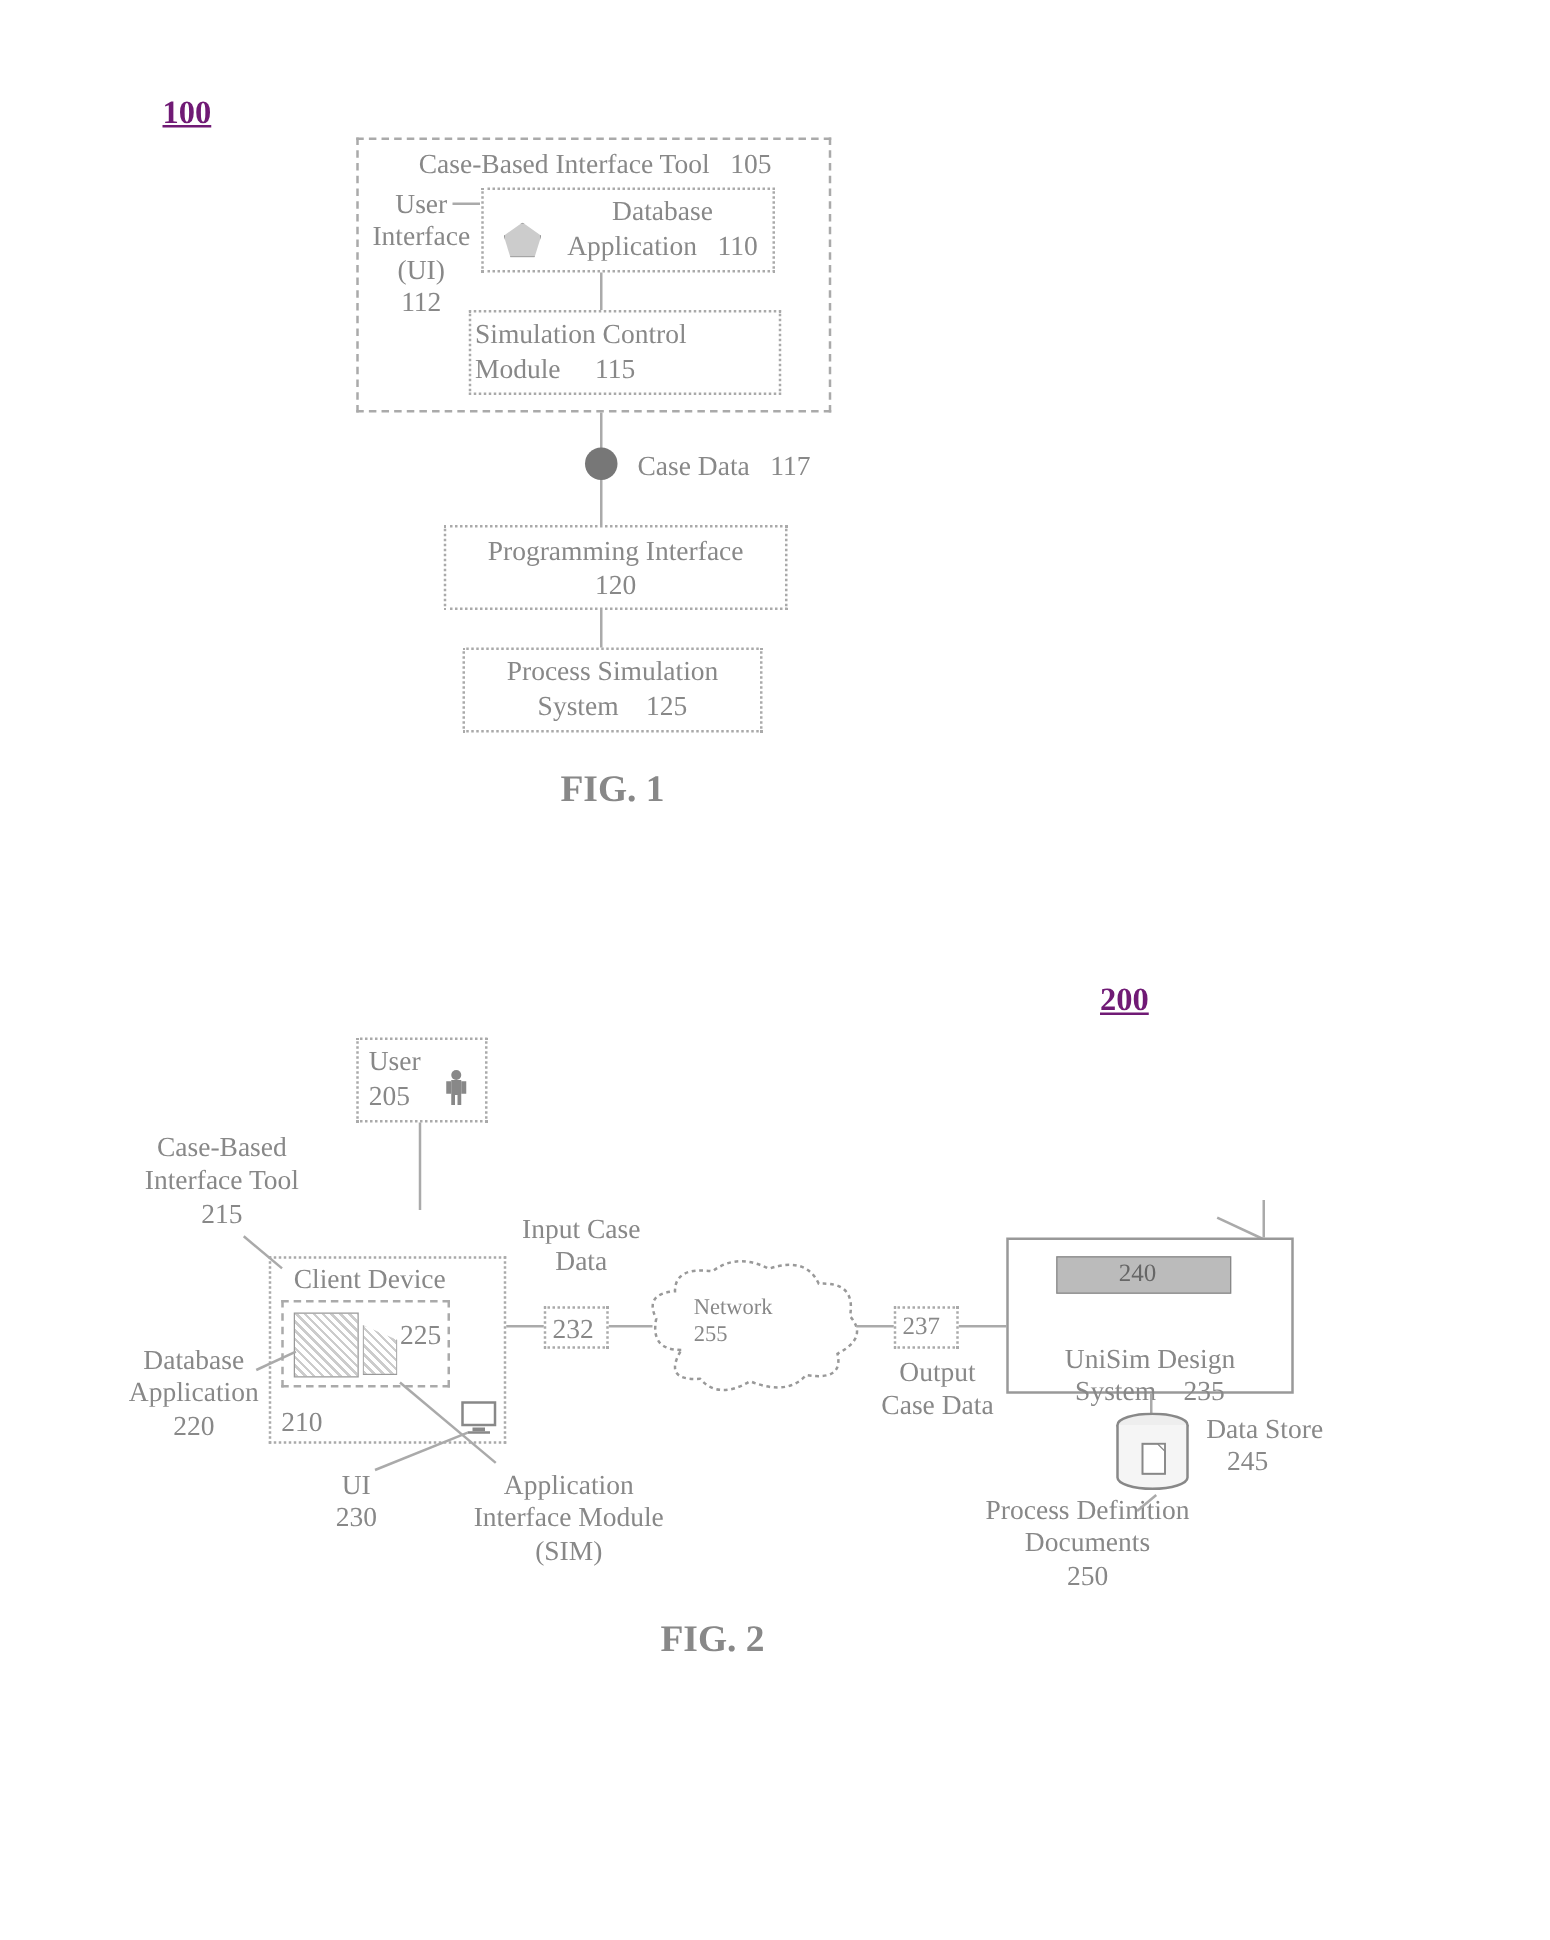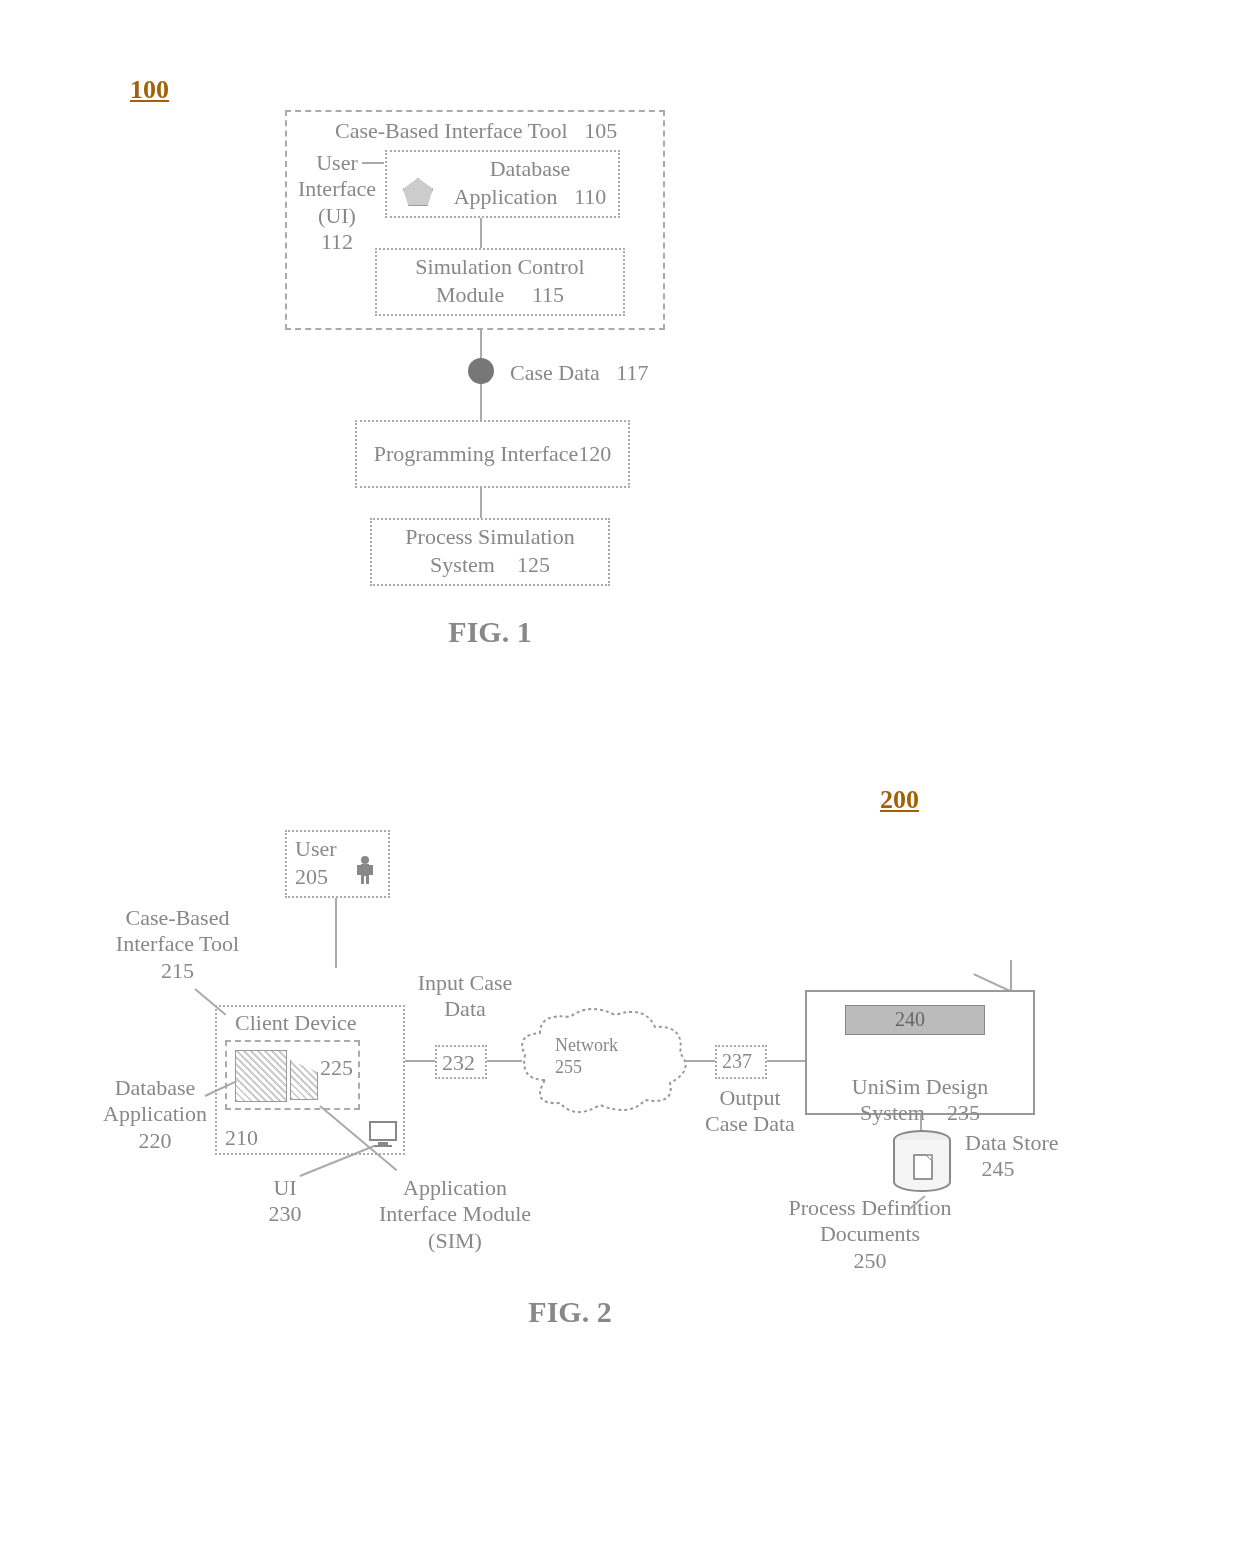--- a/index.html
+++ b/index.html
@@ -13,21 +13,21 @@
     position: relative;
     color: #888;
   }
   .canvas { position: relative; width: 100%; height: 100%; }
   .label { position: absolute; white-space: nowrap; }
   .fig-ref {
     position: absolute;
     font-weight: bold;
     font-size: 26px;
     text-decoration: underline;
-    color: #a16207;
+    color: #701a75;
   }
   .fig-caption {
     position: absolute;
     font-weight: bold;
     font-size: 30px;
     color: #888;
     text-align: center;
     width: 200px;
   }
   .box {
@@ -43,21 +43,21 @@
     border: 2px dashed #aaa;
   }
   .line {
     position: absolute;
     background: #aaa;
   }
   .vline { width: 2px; }
   .hline { height: 2px; }
   .centered-text {
     display: flex;
-    flex-direction: row;
+    flex-direction: column;
     align-items: center;
     justify-content: center;
     text-align: center;
     font-size: 22px;
     line-height: 1.25;
   }
   .dot {
     position: absolute;
     width: 26px;
     height: 26px;
@@ -117,21 +117,21 @@
 <div class="pentagon" style="left:403px; top:178px;"></div>
 <div class="label" style="left:450px; top:155px; text-align:center; width:160px; font-size:22px; line-height:1.25;">
   <span>Database</span><br>
   <span>Application</span>&nbsp;&nbsp;
   <span>110</span>
 </div>
 
 <div class="vline line" style="left:480px; top:218px; height:30px;"></div>
 
 <div class="box" style="left:375px; top:248px; width:250px; height:68px;"></div>
-<div class="label" style="left:380px; top:253px; width:240px; text-align:center; font-size:22px; line-height:1.25;">
+<div class="label" style="left:380px; top:253px; width:240px; text-align:left; font-size:22px; line-height:1.25;">
   <span>Simulation Control</span><br>
   <span>Module</span>&nbsp;&nbsp;&nbsp;&nbsp;
   <span>115</span>
 </div>
 
 <div class="vline line" style="left:480px; top:330px; height:90px;"></div>
 <div class="dot" style="left:468px; top:358px;"></div>
 <div class="label" style="left:510px; top:360px; font-size:22px;">
   <span>Case Data</span>&nbsp;&nbsp;
   <span>117</span>

